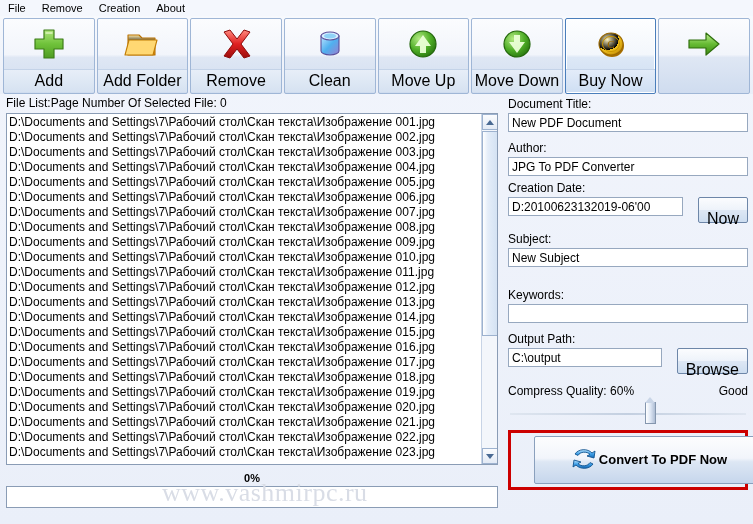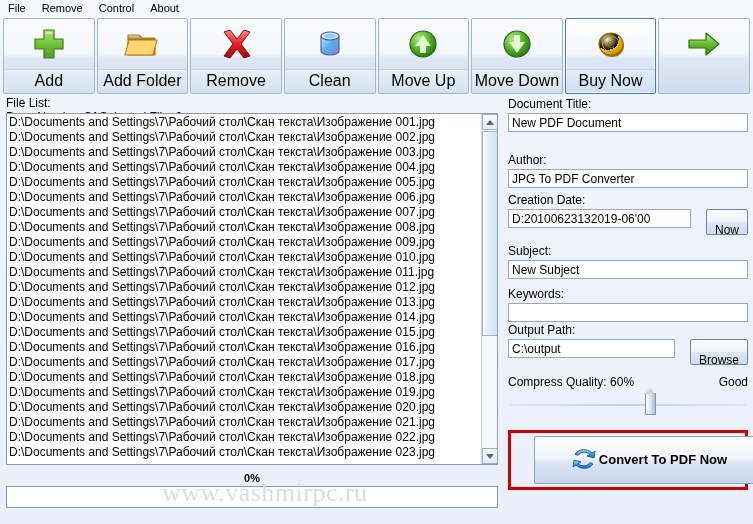--- a/index.html
+++ b/index.html
@@ -78,21 +78,20 @@
     background: linear-gradient(180deg,#e3ecf9 0%, #cfdff3 100%);
   }
 
   
   .left {
     position: absolute; left: 6px; top: 96px; width: 492px; height: 420px;
   }
   .row-head {
     display: flex; justify-content: flex-start; align-items: baseline;
     height: 16px;
-    flex-direction: column;
   }
   .lbl { font-size: 12px; white-space: nowrap; }
 
   .listbox {
     position: absolute; left:0; top:17px; width: 492px; height: 352px;
     border: 1px solid #8a9cb5;
     background: #ffffff;
     box-sizing: border-box;
     overflow: hidden;
   }
@@ -174,21 +173,21 @@
     color: #000;
     font-family: "Liberation Sans", sans-serif;
   }
   .inline {
     display: flex; gap: 15px; align-items: stretch;
   }
   .smallbtn {
     border: 1px solid #6d86a8;
     border-radius: 2px;
     background: linear-gradient(180deg,#fbfcfe 0%, #eef3fa 48%, #dde7f4 52%, #cdddf0 100%);
-    font-size: 12px;
+    font-size: 16px;
     padding: 12px 8px;
     height: 23px; line-height: 17px;
     cursor: pointer;
     white-space: nowrap;
     box-sizing: border-box;
     font-family: "Liberation Sans", sans-serif;
     color:#000;
   }
   .quality-row {
     display: flex; justify-content: space-between; align-items: baseline;
@@ -253,21 +252,21 @@
   }
 </style>
 </head>
 <body>
 
 <div id="app">
 
   <div class="menubar">
     <div class="menu-item">File</div>
     <div class="menu-item">Remove</div>
-    <div class="menu-item">Control</div>
+    <div class="menu-item">Creation</div>
     <div class="menu-item">About</div>
   </div>
 
   <div class="toolbar">
 
     <div class="tbtn">
       <div class="ticon">
         <svg width="34" height="34" viewBox="0 0 34 34">
           <defs>
               <linearGradient id="gGreen" x1="0" y1="0" x2="0" y2="1">
@@ -455,36 +454,36 @@
       <div class="pct">0%</div>
       <div class="pbar"></div>
     </div>
   </div>
 
   <div class="right">
 
     <div class="fld-label">Document Title:</div>
     <input class="inp" type="text" value="New PDF Document" style="">
 
-    <div class="fld-label" style="margin-top:20px">Author:</div>
+    <div class="fld-label" style="margin-top:8px">Author:</div>
     <input class="inp" type="text" value="JPG To PDF Converter" style="">
 
     <div class="fld-label" style="margin-top:4px">Creation Date:</div>
     <div class="inline">
       <input class="inp" style="flex: 1 1 auto;" type="text" value="D:20100623132019-06'00">
       <button class="smallbtn">Now</button>
     </div>
 
     <div class="fld-label" style="margin-top:8px">Subject:</div>
     <input class="inp" type="text" value="New Subject" style="">
 
-    <div class="fld-label" style="margin-top:7px">Keywords:</div>
+    <div class="fld-label" style="margin-top:20px">Keywords:</div>
     <input class="inp" type="text" value="" style="">
 
-    <div class="fld-label" style="">Output Path:</div>
+    <div class="fld-label" style="margin-top:8px">Output Path:</div>
     <div class="inline">
       <input class="inp" style="flex: 1 1 auto;" type="text" value="C:\output">
       <button class="smallbtn">Browse</button>
     </div>
 
     <div class="quality-row">
       <span>Compress Quality: 60%</span>
       <span>Good</span>
     </div>
 

